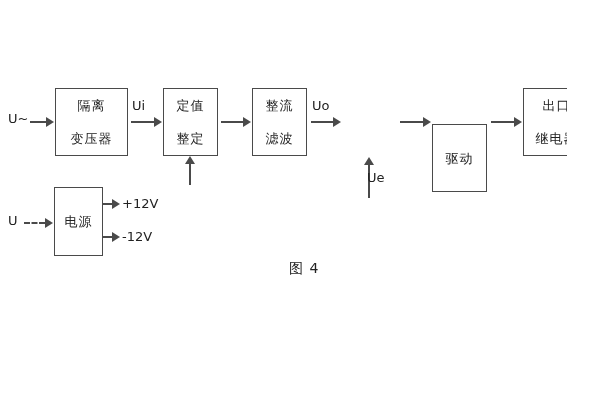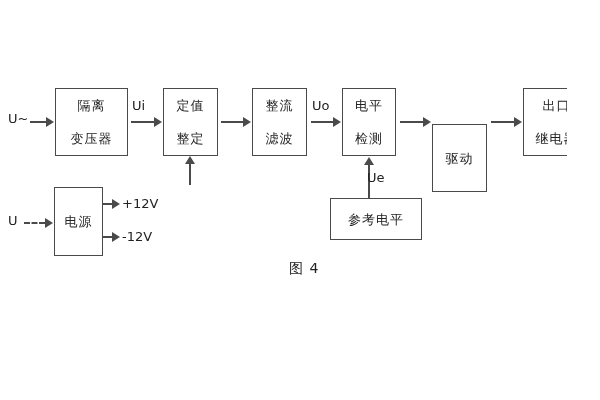--- a/index.html
+++ b/index.html
@@ -66,28 +66,25 @@
 <body>
 
 <div id="stage">
 
   <div class="blk" id="b1">隔离
 变压器</div>
   <div class="blk" id="b2">定值
 整定</div>
   <div class="blk" id="b3">整流
 滤波</div>
-  <div class="blk" id="b4">电平
-检测</div>
   <div class="blk" id="b5">驱动</div>
   <div class="blk" id="b6">出口
 继电器</div>
 
   <div class="blk" id="pw">电源</div>
-  <div class="blk" id="ref">参考电平</div>
 
   <div class="arr-r" id="a-in-ac"></div>
   <div class="arr-r" id="a-b1-b2"></div>
   <div class="arr-r" id="a-b2-b3"></div>
   <div class="arr-r" id="a-b3-b4"></div>
   <div class="arr-r" id="a-b4-b5"></div>
   <div class="arr-r" id="a-b5-b6"></div>
   <div class="arr-r" id="a-rail-pos"></div>
   <div class="arr-r" id="a-rail-neg"></div>
   <div class="arr-r dashed" id="a-in-dc"></div>

